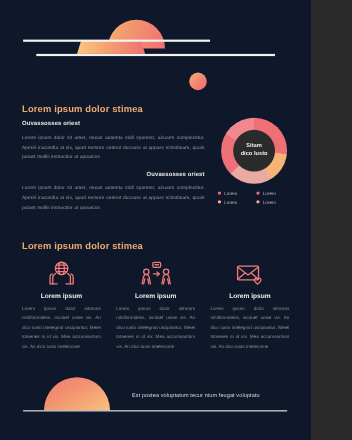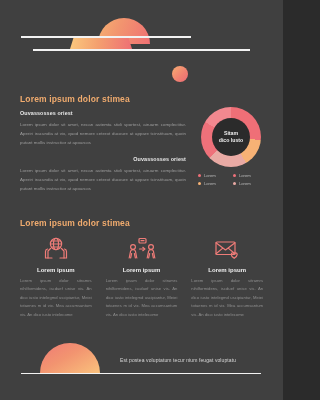--- a/index.html
+++ b/index.html
@@ -5,21 +5,21 @@
   * { box-sizing: border-box; margin: 0; padding: 0; }
   html, body {
     width: 283px; height: 400px;
     background: #2b2b2b;
     font-family: "Liberation Sans", sans-serif;
     overflow: hidden;
   }
   .slide {
     position: relative;
     width: 283px; height: 400px;
-    background: #404040;
+    background: #0f172a;
   }
 
   
   .header { position: relative; height: 75px; }
   .header-dome {
     position: absolute;
     left: 98px; top: 18px;
     width: 52px; height: 26px;
     border-radius: 26px 26px 0 0;
     background: linear-gradient(110deg, #f6b271 0%, #f2956f 40%, #ef7073 100%);

